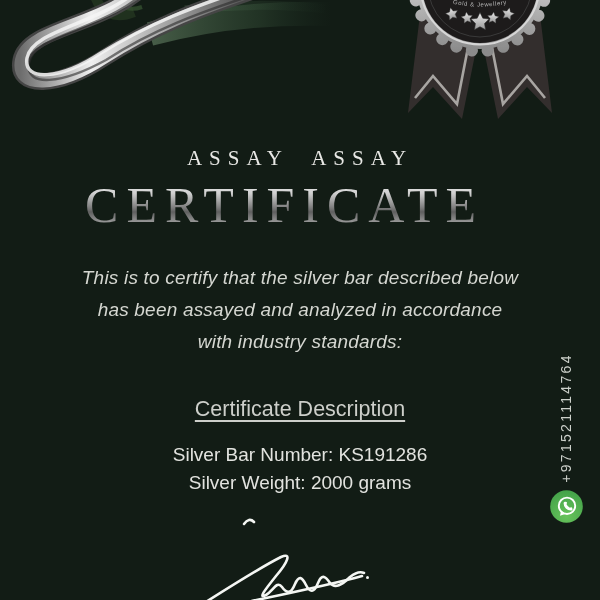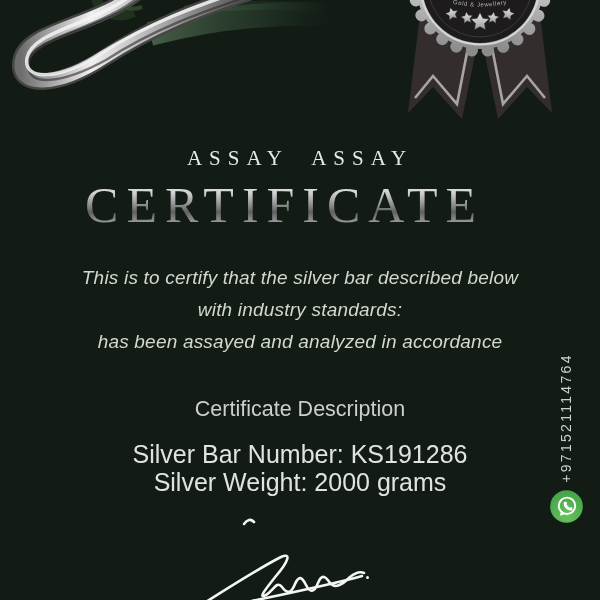--- a/index.html
+++ b/index.html
@@ -26,25 +26,25 @@
   
   .intro{
     top:262px;left:0;width:584px;text-align:center;
     font-style:italic;font-size:19px;line-height:32px;
     color:#d5d7d1;letter-spacing:.2px;margin-left:8px;
   }
   
   .desc-heading{
     top:397px;left:0;width:600px;text-align:center;
     font-size:21.5px;color:#cdcfca;
-    text-underline-offset:4px;
+    text-decoration:underline;text-underline-offset:4px;
   }
   .details{
     top:441px;left:0;width:600px;text-align:center;
-    font-size:25px;line-height:27.5px;color:#e2e3df;
+    font-size:19px;line-height:27.5px;color:#e2e3df;
   }
   
   .phone-vertical{
     top:410px;left:498px;width:136px;text-align:center;
     transform:rotate(-90deg);
     font-size:14px;letter-spacing:2.3px;color:#ccd0ca;
   }
   
   svg{display:block;}
 </style>
@@ -114,22 +114,22 @@
     <use href="#star" transform="translate(108,118) scale(6) rotate(7)"></use>
     <use href="#star" transform="translate(123,114) scale(6.5) rotate(14)"></use>
   </g>
 </svg>
 
 <div class="abs kicker">ASSAY ASSAY</div>
 <div class="abs title">CERTIFICATE</div>
 
 <div class="abs intro">
   <div>This is to certify that the silver bar described below</div>
+  <div>has been assayed and analyzed in accordance</div>
   <div>with industry standards:</div>
-  <div>has been assayed and analyzed in accordance</div>
 </div>
 
 <div class="abs desc-heading">Certificate Description</div>
 <div class="abs details">
   <div>Silver Bar Number: KS191286</div>
   <div>Silver Weight: 2000 grams</div>
 </div>
 
 <div class="abs phone-vertical">+971521114764</div>
 

